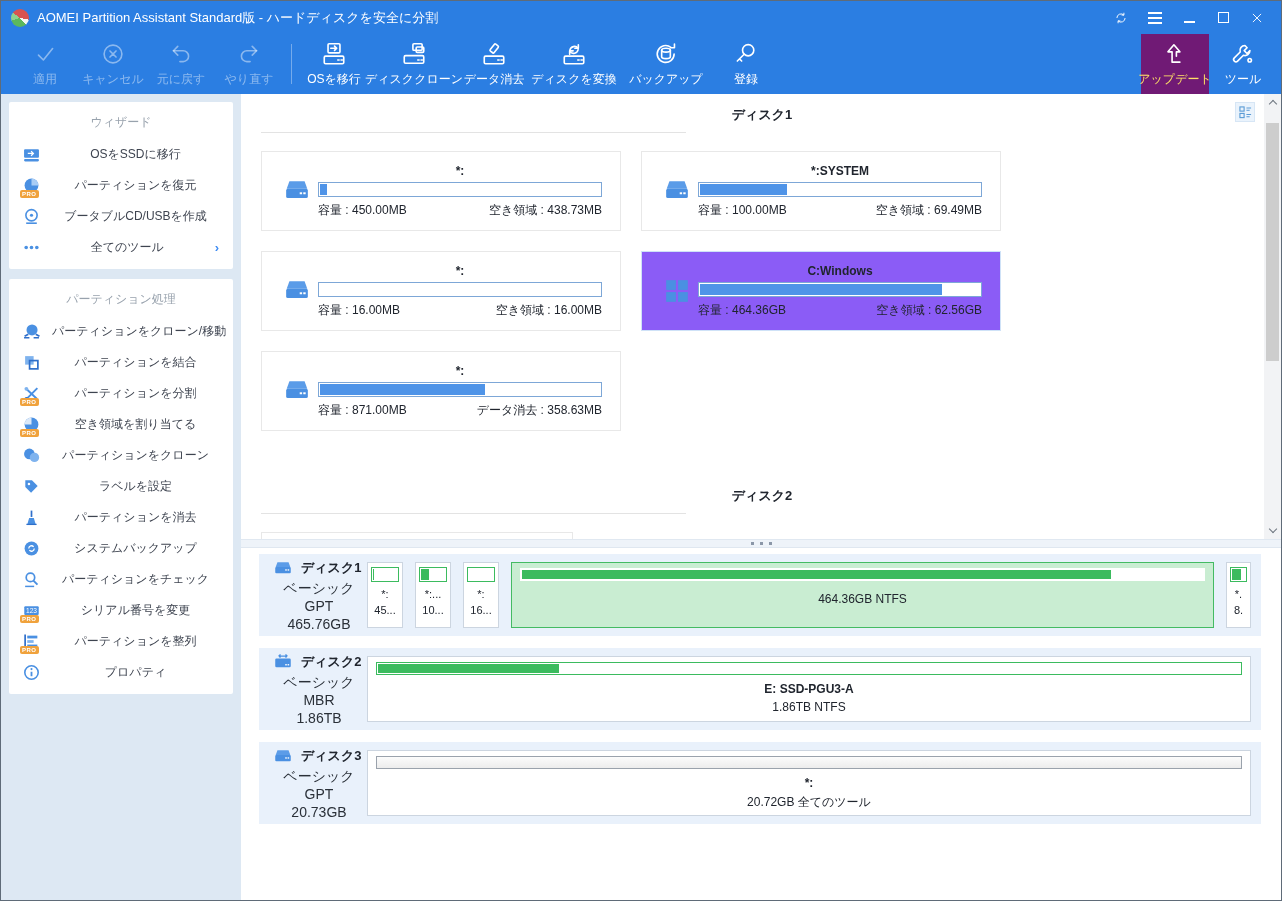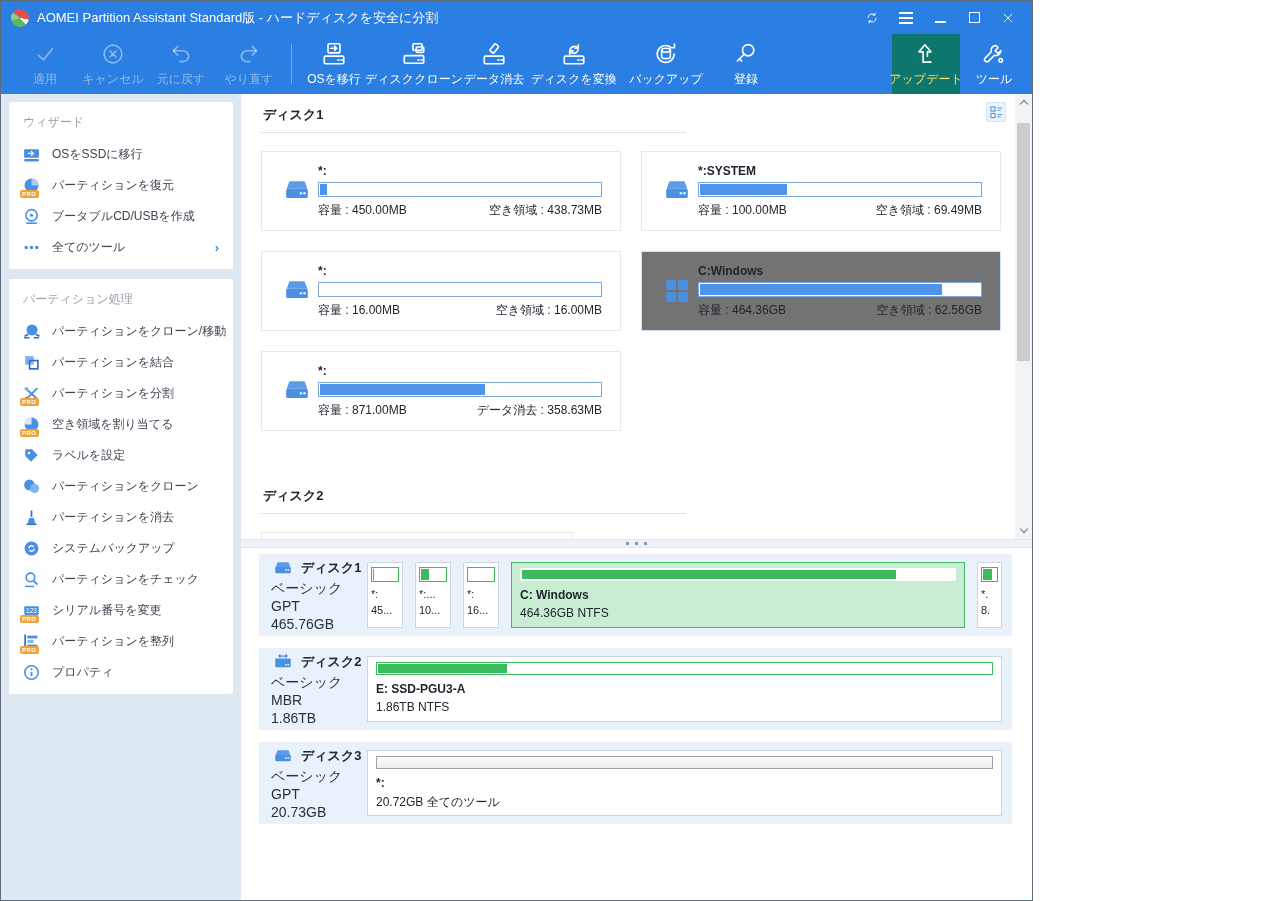--- a/index.html
+++ b/index.html
@@ -1,18 +1,18 @@
 <!DOCTYPE html>
 <html><head>
 <meta charset="utf-8">
 <style>
   * { margin:0; padding:0; box-sizing:border-box; }
   html,body { width:1282px; height:901px; }
   body { font-family:"Liberation Sans","DejaVu Sans",sans-serif; font-size:12px; color:#20252e; }
-  .window { width:1033px; height:901px; border:1px solid #5f6b78; display:flex; flex-direction:column; background:#fff; overflow:hidden; }
+  .window { width:1282px; height:901px; border:1px solid #5f6b78; display:flex; flex-direction:column; background:#fff; overflow:hidden; }
 
   
   .titlebar { height:33px; background:#2b7ee2; display:flex; align-items:center; padding:0 10px; flex:none; }
   .logo { width:18px; height:18px; border-radius:50%; margin-right:8px;
           background:conic-gradient(#d9534f 0 28%, #f6f7f2 28% 38%, #5cb85c 38% 70%, #8fd08f 70% 85%, #d9534f 85%); flex:none; }
   .titletext { color:#fff; font-size:13px; flex:1; white-space:nowrap; overflow:hidden; }
   .winctl { display:flex; align-items:center; gap:6px; }
   .winbtn { width:28px; height:24px; display:flex; align-items:center; justify-content:center; color:#fff; cursor:default; }
   .winbtn svg { width:14px; height:14px; stroke:#fff; fill:none; stroke-width:1.6; }
   .glyph-min { width:11px; height:0; border-bottom:2px solid #fff; margin-top:8px; }
@@ -22,45 +22,45 @@
 
   
   .toolbar { height:60px; background:#2b7ee2; display:flex; align-items:stretch; padding:0 4px 0 10px; flex:none; }
   .tbtn { width:68px; display:flex; flex-direction:column; align-items:center; justify-content:center; gap:4px; color:#fff; font-size:12px; white-space:nowrap; }
   .tbtn svg { width:26px; height:26px; }
   .tbtn .st { fill:none; stroke:currentColor; stroke-width:1.5; stroke-linecap:round; stroke-linejoin:round; }
   .tbtn.disabled { color:rgba(255,255,255,.45); }
   .tbtn.wide { width:92px; }
   .tb-divider { width:1px; background:rgba(255,255,255,.35); margin:10px 8px; }
   .tb-spacer { flex:1; }
-  .tbtn.highlight { background:#0f766e; color:#fff; }
+  .tbtn.highlight { background:#701a75; color:#fff; }
   .tbtn.highlight .tlabel { color:#ffe066; }
 
   
-  .content { flex:1; display:flex; min-height:0; }
+  .content { flex:1; display:flex; min-height:0;text-align:center; }
 
   
   .sidebar { width:240px; background:#dde8f3; padding:8px; overflow:hidden; flex:none; }
   .side-card { background:#fff; border-radius:2px; padding:10px 0 6px; margin-bottom:10px; }
   .side-title { color:#98a2ad; font-size:12px; padding:2px 14px 8px; }
   .side-item { display:flex; align-items:center; gap:12px; padding:7px 14px; cursor:default; position:relative; }
   .side-ico { width:17px; height:17px; flex:none; position:relative; }
   .side-ico svg { width:17px; height:17px; display:block; }
   .pro { position:absolute; left:-3px; bottom:-4px; background:#f0a23c; color:#fff; font-size:6px; font-weight:bold; padding:0 2px; border-radius:2px; line-height:8px; letter-spacing:.5px; }
   .side-label { color:#3e4450; font-size:12px; flex:1; white-space:nowrap; }
   .side-chev { color:#3f8cf3; font-size:13px; font-weight:bold; }
 
   
   .main { flex:1; display:flex; flex-direction:column; min-width:0; background:#fff; }
   .overview { height:445px; position:relative; padding:6px 20px 0 20px; overflow:hidden; flex:none; }
   .sec-title { font-size:13px; font-weight:bold; color:#20252e; padding:6px 0 8px 2px; }
   .sec-line { height:1px; background:#e3e3e3; width:425px; margin-bottom:18px; }
   .cards { display:grid; grid-template-columns:360px 360px; gap:20px; }
   .pcard { width:360px; height:80px; border:1px solid #e8e8e8; background:#fff; display:flex; align-items:center; padding:0 18px 0 14px; }
-  .pcard.selected { background:#737373; border-color:#cfe2f7; }
+  .pcard.selected { background:#8b5cf6; border-color:#cfe2f7; }
   .pcard-ico { width:42px; flex:none; display:flex; justify-content:center; }
   .pcard-ico svg { width:30px; height:26px; }
   .pcard-body { flex:1; min-width:0; }
   .pcard-name { font-weight:bold; font-size:12px; margin-bottom:4px; }
   .bar-blue { height:15px; border:1px solid #7da7d7; background:#fff; padding:1px; }
   .bar-blue i { display:block; height:100%; background:#4f94e8; }
   .pcard-stats { display:flex; justify-content:space-between; margin-top:5px; font-size:12px; color:#20252e; }
   .disk2-partial { width:312px; height:16px; border:1px solid #e8e8e8; border-bottom:none; margin-top:12px; }
 
   .view-toggle { position:absolute; top:8px; right:26px; width:20px; height:20px; background:#eaf3fc; border:1px solid #d7e6f5; display:flex; align-items:center; justify-content:center; }
@@ -329,34 +329,34 @@
                 <circle cx="8" cy="8" r="6.5" fill="#4a90e2"></circle>
                 <path d="M8 8V1.5A6.5 6.5 0 0 0 1.5 8z" fill="#dce9f8"></path>
               </svg>
               <span class="pro">PRO</span>
             </span>
             <span class="side-label">空き領域を割り当てる</span>
           </div>
           <div class="side-item">
             <span class="side-ico">
               <svg viewBox="0 0 16 16">
+                <circle cx="6" cy="6.5" r="5" fill="#4a90e2"></circle>
+                <circle cx="10.8" cy="9.8" r="4.4" fill="#7fb3ee"></circle>
+              </svg>
+            </span>
+            <span class="side-label">パーティションをクローン</span>
+          </div>
+          <div class="side-item">
+            <span class="side-ico">
+              <svg viewBox="0 0 16 16">
                 <path d="M2.2 2.2h6.2l5.4 5.4-6.2 6.2-5.4-5.4z" fill="#4a90e2"></path>
                 <circle cx="5.6" cy="5.6" r="1.2" fill="#fff"></circle>
               </svg>
             </span>
             <span class="side-label">ラベルを設定</span>
-          </div>
-          <div class="side-item">
-            <span class="side-ico">
-              <svg viewBox="0 0 16 16">
-                <circle cx="6" cy="6.5" r="5" fill="#4a90e2"></circle>
-                <circle cx="10.8" cy="9.8" r="4.4" fill="#7fb3ee"></circle>
-              </svg>
-            </span>
-            <span class="side-label">パーティションをクローン</span>
           </div>
           <div class="side-item">
             <span class="side-ico">
               <svg viewBox="0 0 16 16">
                 <path d="M8 1.5v6" stroke="#2f6fca" stroke-width="1.6"></path>
                 <path d="M4 14.5l1.8-6h4.4l1.8 6z" fill="#4a90e2"></path>
                 <path d="M3.2 14.5h9.6" stroke="#2f6fca" stroke-width="1.2"></path>
               </svg>
             </span>
             <span class="side-label">パーティションを消去</span>
@@ -587,21 +587,20 @@
                 <div class="minibar">
                   <i style="width:0%"></i>
                 </div>
                 <div class="p-label">*:</div>
                 <div class="p-size">16...</div>
               </div>
               <div class="pblock wide selected">
                 <div class="wbar noborder">
                   <i style="width:86.5%"></i>
                 </div>
-                <div class="p-label">C: Windows</div>
                 <div class="p-size">464.36GB NTFS</div>
               </div>
               <div class="pblock tiny">
                 <div class="minibar">
                   <i style="width:70%"></i>
                 </div>
                 <div class="p-label">*.</div>
                 <div class="p-size">8.</div>
               </div>
             </div>

